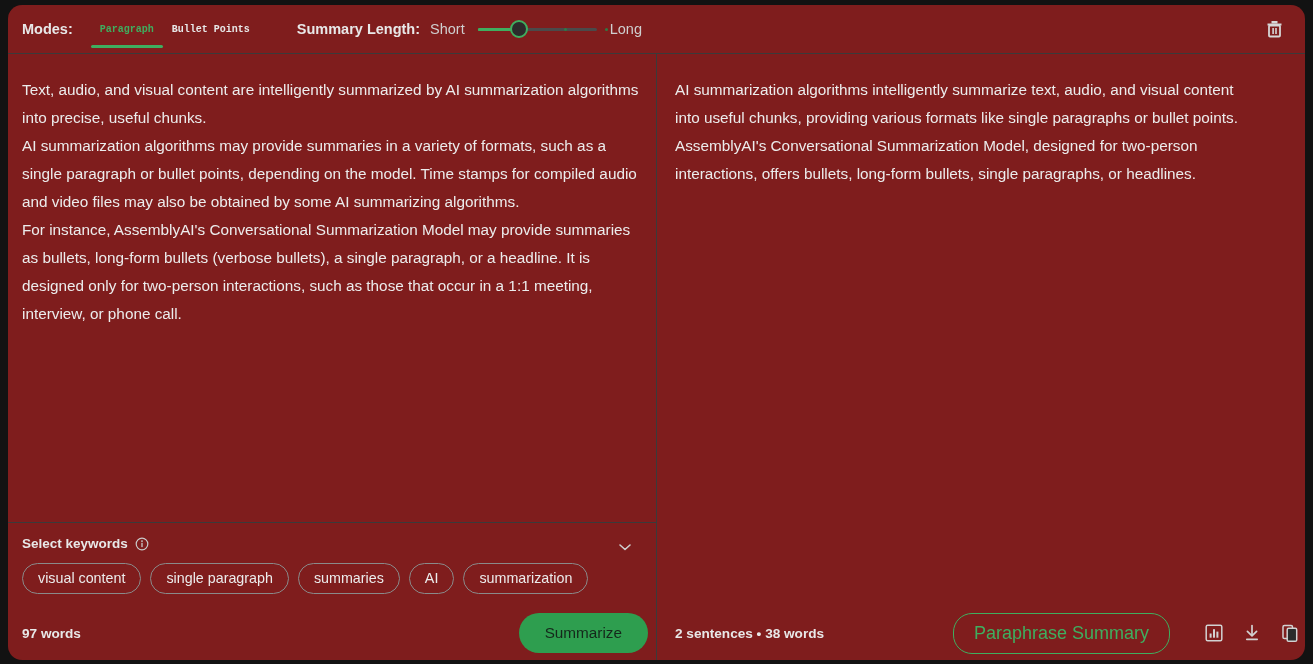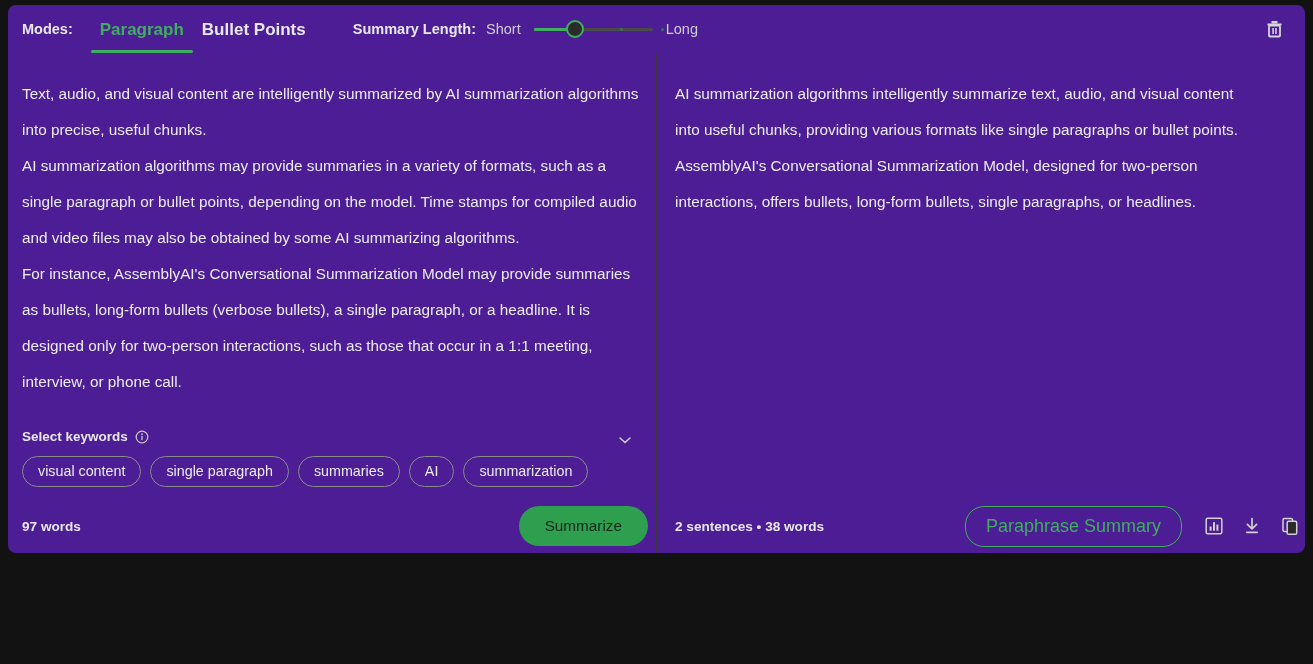--- a/index.html
+++ b/index.html
@@ -6,23 +6,23 @@
   * { box-sizing: border-box; margin: 0; padding: 0; }
   html, body {
     width: 1313px; height: 664px;
     background: #121212;
     font-family: "Liberation Sans", sans-serif;
     overflow: hidden;
   }
   .app-card {
     position: absolute;
     left: 8px; top: 5px;
-    width: 1297px; height: 548px;
-    background: #4c1d95;
-    border-radius: 8px;
+    width: 1297px; height: 655px;
+    background: #7f1d1d;
+    border-radius: 14px;
     display: flex;
     flex-direction: column;
     overflow: hidden;
   }
 
   
   .toolbar {
     height: 49px;
     flex: 0 0 49px;
     display: flex;
@@ -33,26 +33,27 @@
   }
   .tb-label {
     color: #e8e8e8;
     font-size: 14.5px;
     font-weight: bold;
     margin-right: 18px;
     white-space: nowrap;
   }
   .mode-tab {
     color: #e8e8e8;
-    font-size: 17px;
+    font-size: 10px;
     font-weight: bold;
     padding: 14px 9px 13px 9px;
     cursor: pointer;
     position: relative;
     white-space: nowrap;
+    font-family: Liberation Mono, monospace;
   }
   .mode-tab.active { color: #3fae5f; }
   .mode-tab.active::after {
     content: "";
     position: absolute;
     left: 0; right: 0; bottom: 0;
     height: 3px;
     background: #3fae5f;
     border-radius: 2px;
   }
@@ -138,21 +139,21 @@
   }
   .editor {
     flex: 1;
     padding: 22px 14px 10px 14px;
     overflow: hidden;
     min-height: 0;
   }
   .editor p {
     color: #ececec;
     font-size: 15.3px;
-    line-height: 36px;
+    line-height: 28px;
     white-space: pre-wrap;
   }
   .pane-right .editor { padding-left: 18px; padding-right: 45px; }
 
   
   .keywords {
     flex: 0 0 auto;
     border-top: 1px solid #3a3a3a;
     padding: 13px 14px 12px 14px;
   }
@@ -192,20 +193,21 @@
     cursor: pointer;
     white-space: nowrap;
   }
 
   
   .footer {
     flex: 0 0 54px;
     display: flex;
     align-items: center;
     padding: 0 14px;
+    gap: 12px;
   }
   .pane-left .footer { padding-left: 14px; padding-right: 8px; }
   .count-text {
     color: #e8e8e8;
     font-size: 13.6px;
     font-weight: bold;
     white-space: nowrap;
   }
   .footer-spacer { flex: 1; }
   .btn-primary {

